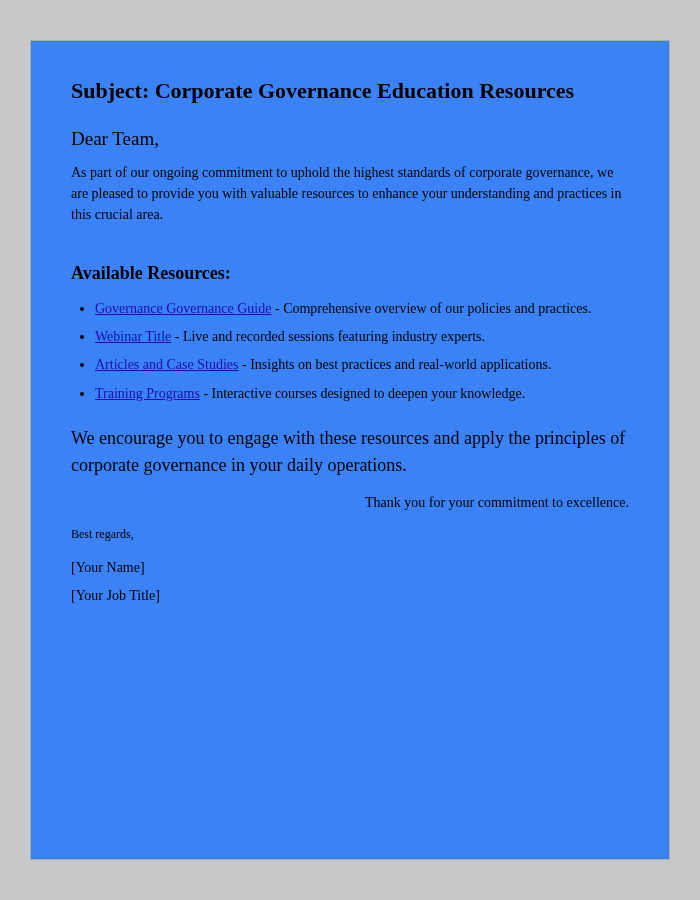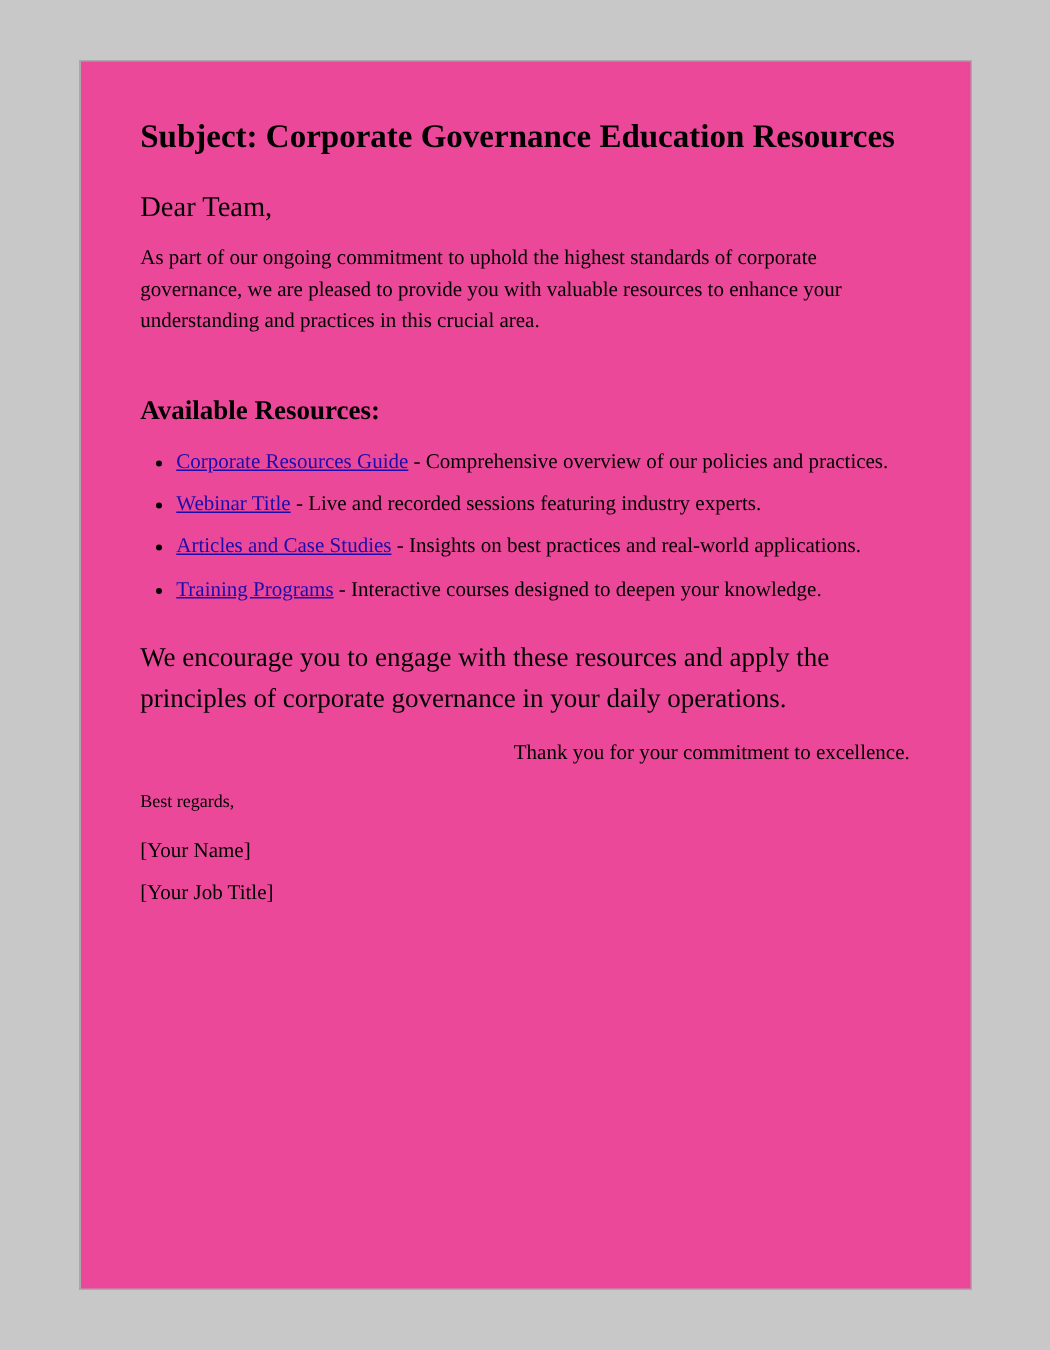--- a/index.html
+++ b/index.html
@@ -12,22 +12,22 @@
       background: #c8c8c8;
       width: 700px;
       height: 900px;
       display: flex;
       align-items: center;
       justify-content: center;
       font-family: Georgia, 'Times New Roman', serif;
     }
 
     .email-container {
-      background: #ec4899;
-      width: 595px;
+      background: #3b82f6;
+      width: 640px;
       min-height: 820px;
       border: 1px solid #aaaaaa;
       padding: 36px 40px 40px 40px;
     }
 
     .subject-line {
       font-size: 22px;
       font-weight: bold;
       line-height: 1.3;
       margin-bottom: 22px;
@@ -116,21 +116,21 @@
   <div class="subject-line">Subject: Corporate Governance Education Resources</div>
 
   <p class="greeting">Dear Team,</p>
 
   <p class="intro-paragraph">As part of our ongoing commitment to uphold the highest standards of corporate governance, we are pleased to provide you with valuable resources to enhance your understanding and practices in this crucial area.</p>
 
   <h2 class="section-heading">Available Resources:</h2>
 
   <ul class="resources-list">
     <li>
-      <a href="#">Corporate Resources Guide</a><span> - Comprehensive overview of our policies and practices.</span>
+      <a href="#">Governance Governance Guide</a><span> - Comprehensive overview of our policies and practices.</span>
     </li>
     <li>
       <a href="#">Webinar Title</a><span> - Live and recorded sessions featuring industry experts.</span>
     </li>
     <li>
       <a href="#">Articles and Case Studies</a><span> - Insights on best practices and real-world applications.</span>
     </li>
     <li>
       <a href="#">Training Programs</a><span> - Interactive courses designed to deepen your knowledge.</span>
     </li>

